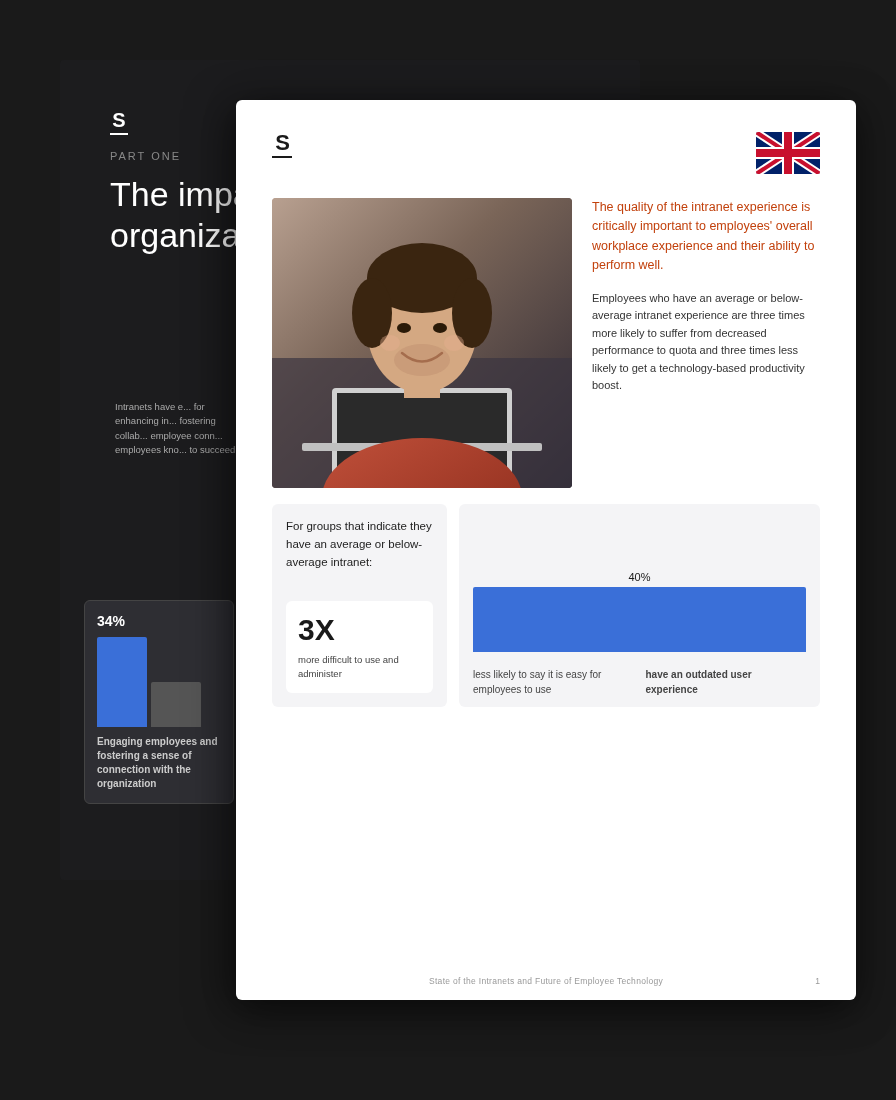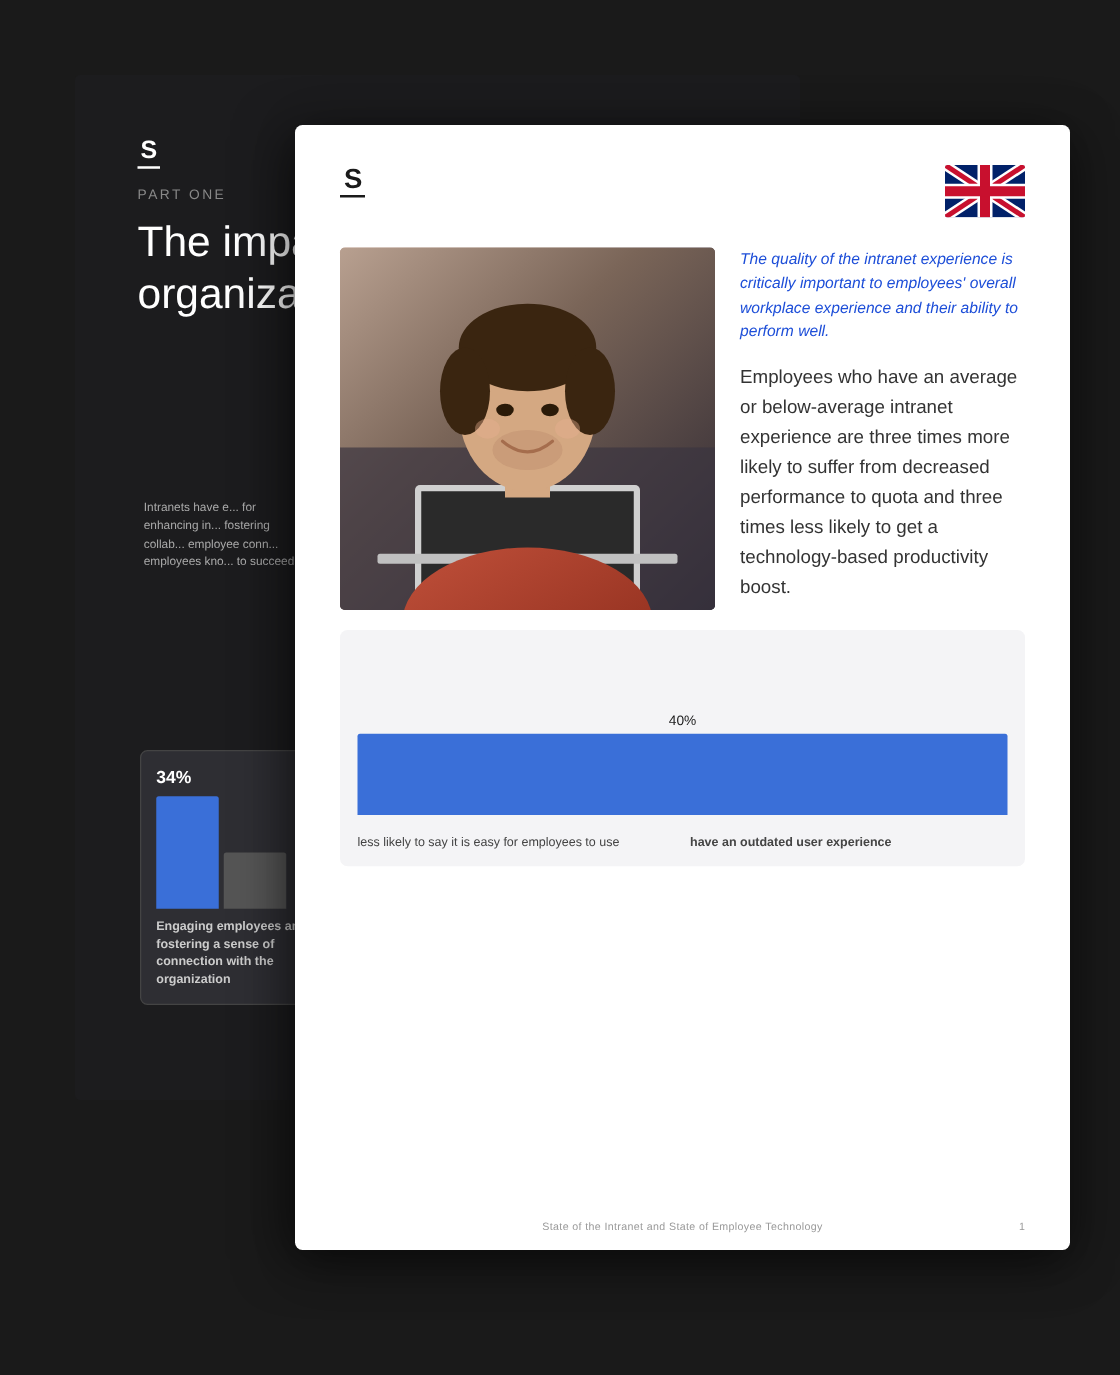--- a/index.html
+++ b/index.html
@@ -137,29 +137,28 @@
       overflow: hidden;
       position: relative;
     }
 
     .text-area {
       flex: 1;
     }
 
     .highlight-text {
       font-size: 12.5px;
-      color: #1d4ed8;
+      color: #c2410c;
       font-weight: 500;
       line-height: 1.55;
       margin-bottom: 14px;
-      font-style: italic;
     }
 
     .body-text {
-      font-size: 15px;
+      font-size: 11px;
       color: #333;
       line-height: 1.6;
     }
 
     
     .bottom-section {
       display: flex;
       gap: 12px;
       margin-top: 12px;
     }
@@ -278,21 +277,21 @@
     }
 
     .back-left-text p {
       font-size: 9.5px;
       color: #aaa;
       line-height: 1.5;
     }
 
     .back-chart-container {
       position: absolute;
-      left: 52px;
+      left: 24px;
       top: 540px;
       width: 150px;
       background: #2e2e33;
       border: 1px solid #444;
       border-radius: 6px;
       padding: 12px;
     }
 
     
     .photo-svg {
@@ -406,20 +405,28 @@
       </div>
 
       <div class="text-area">
         <p class="highlight-text">The quality of the intranet experience is critically important to employees' overall workplace experience and their ability to perform well.</p>
         <p class="body-text">Employees who have an average or below-average intranet experience are three times more likely to suffer from decreased performance to quota and three times less likely to get a technology-based productivity boost.</p>
       </div>
     </div>
 
     <div class="bottom-section">
 
+      <div class="for-groups-box">
+        <p class="for-groups-text">For groups that indicate they have an average or below-average intranet:</p>
+
+        <div style="background:#fff;border-radius:6px;padding:12px;margin-top:12px;">
+          <div class="three-x">3X</div>
+          <div class="three-x-label">more difficult to use and administer</div>
+        </div>
+      </div>
 
       <div class="charts-panel">
         <div class="charts-row">
 
           <div class="chart-col">
             <span class="chart-pct-label">40%</span>
             <div class="chart-bar" style="height:65px;"></div>
           </div>
 
 
@@ -428,16 +435,16 @@
         <div style="display:flex;gap:12px;margin-top:4px;">
           <div class="chart-desc" style="flex:1;">less likely to say it is easy for employees to use</div>
           <div class="chart-desc" style="flex:1;font-weight:bold;">have an outdated user experience</div>
         </div>
       </div>
     </div>
 
   </div>
 
   <div class="front-footer">
-    <span class="footer-text">State of the Intranet and State of Employee Technology</span>
+    <span class="footer-text">State of the Intranets and Future of Employee Technology</span>
     <span class="footer-page">1</span>
   </div>
 </div>
 
 </body></html>

